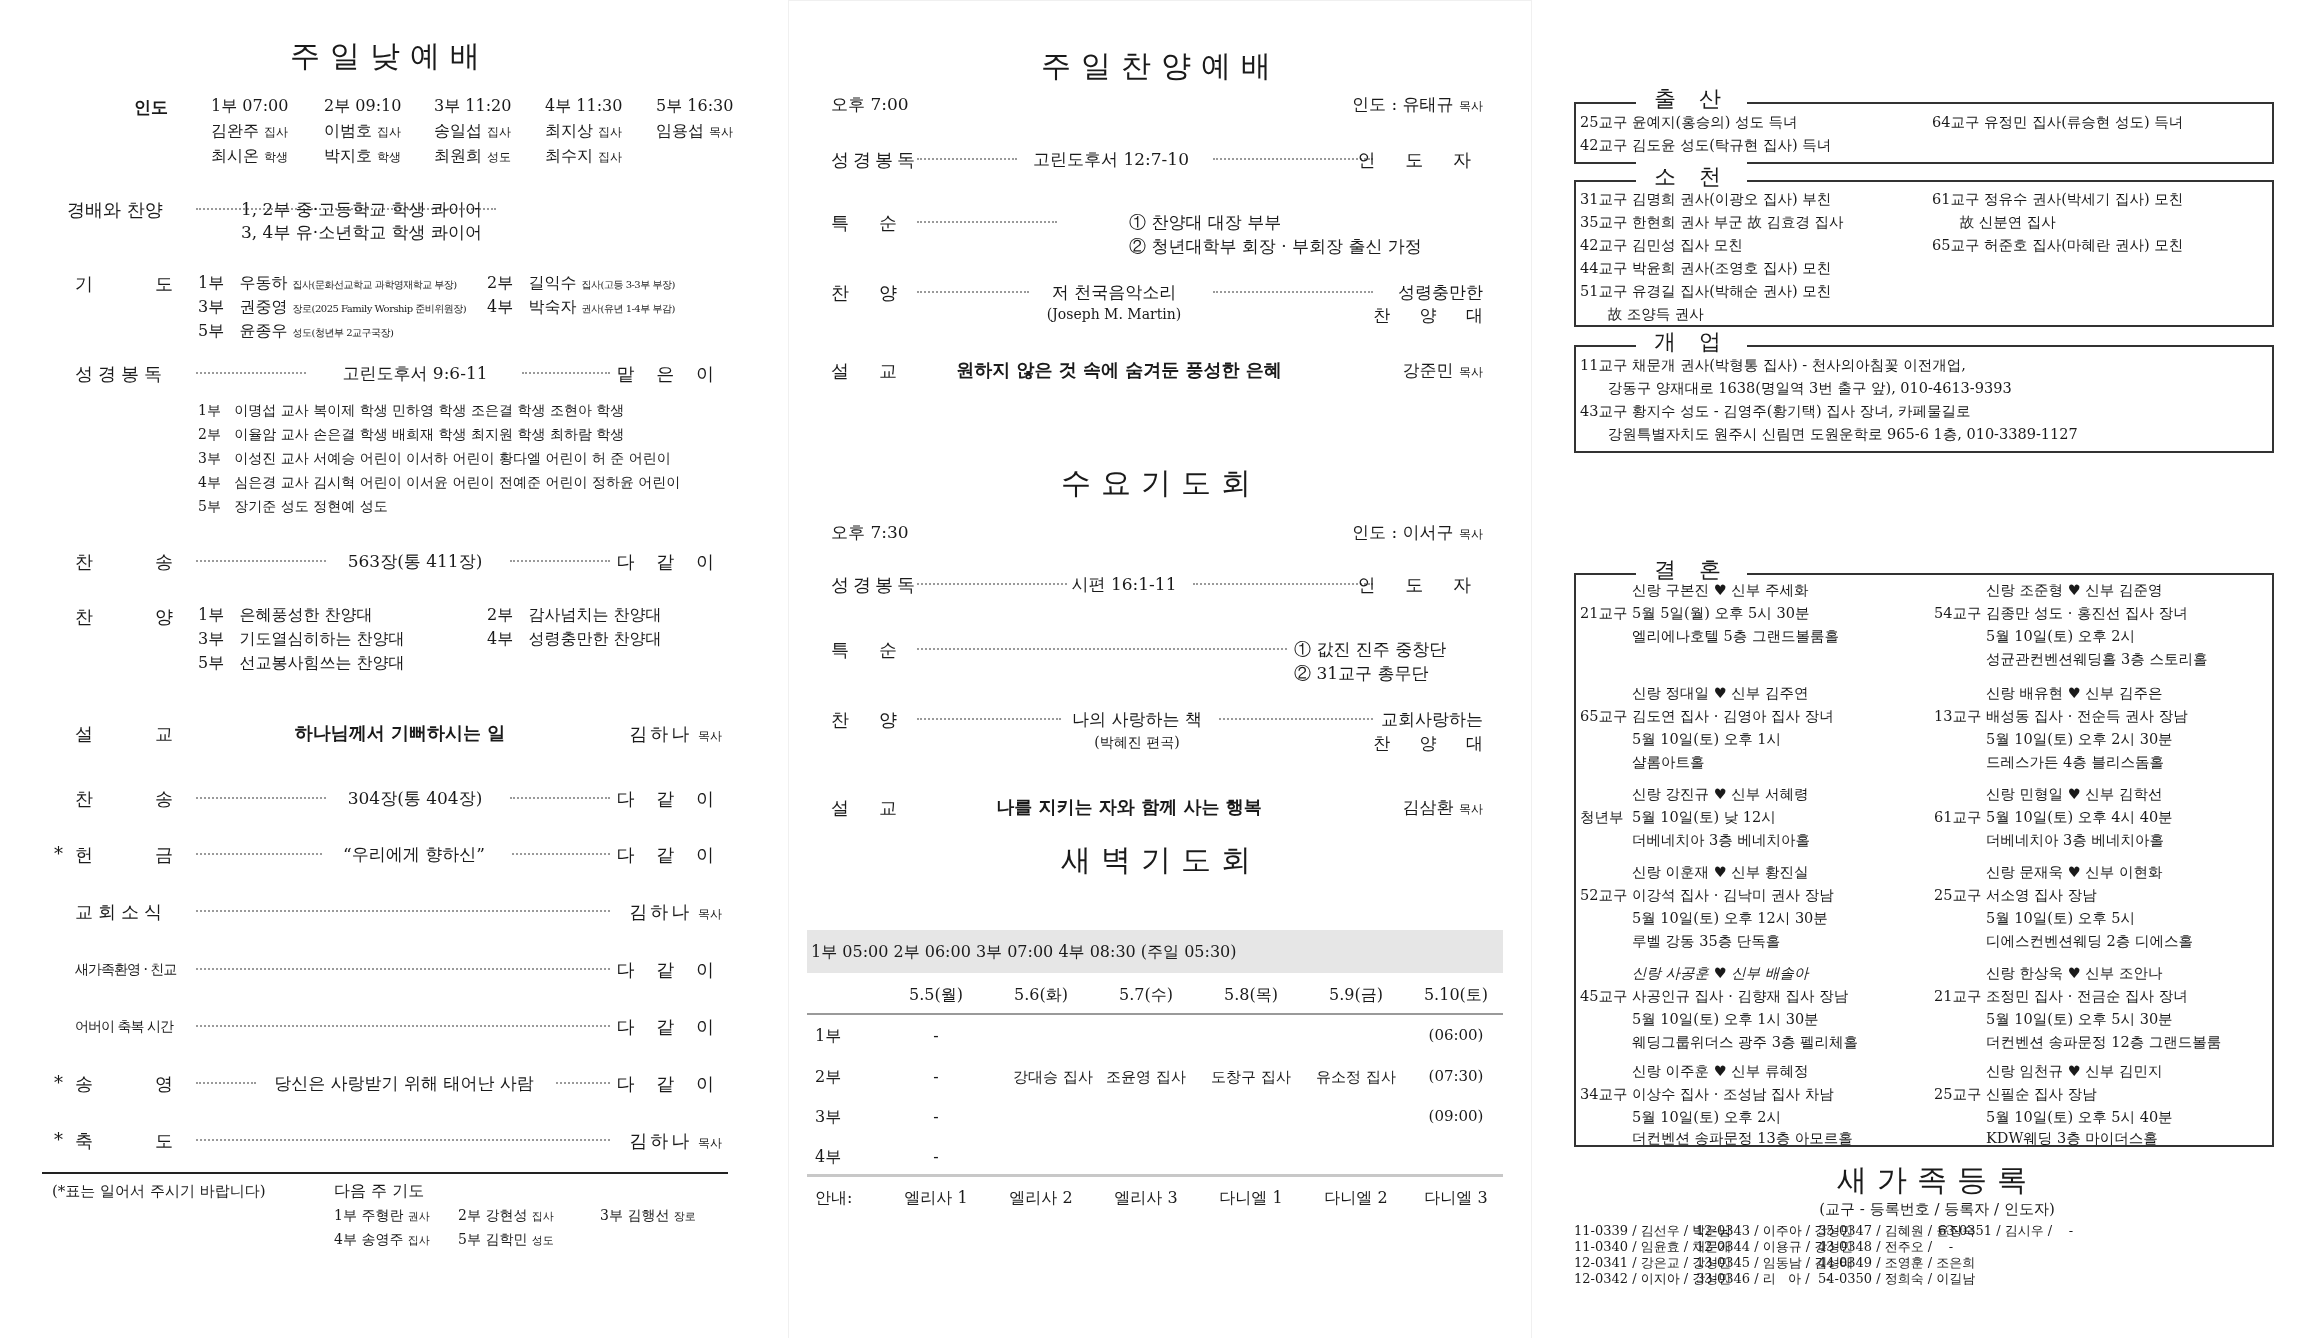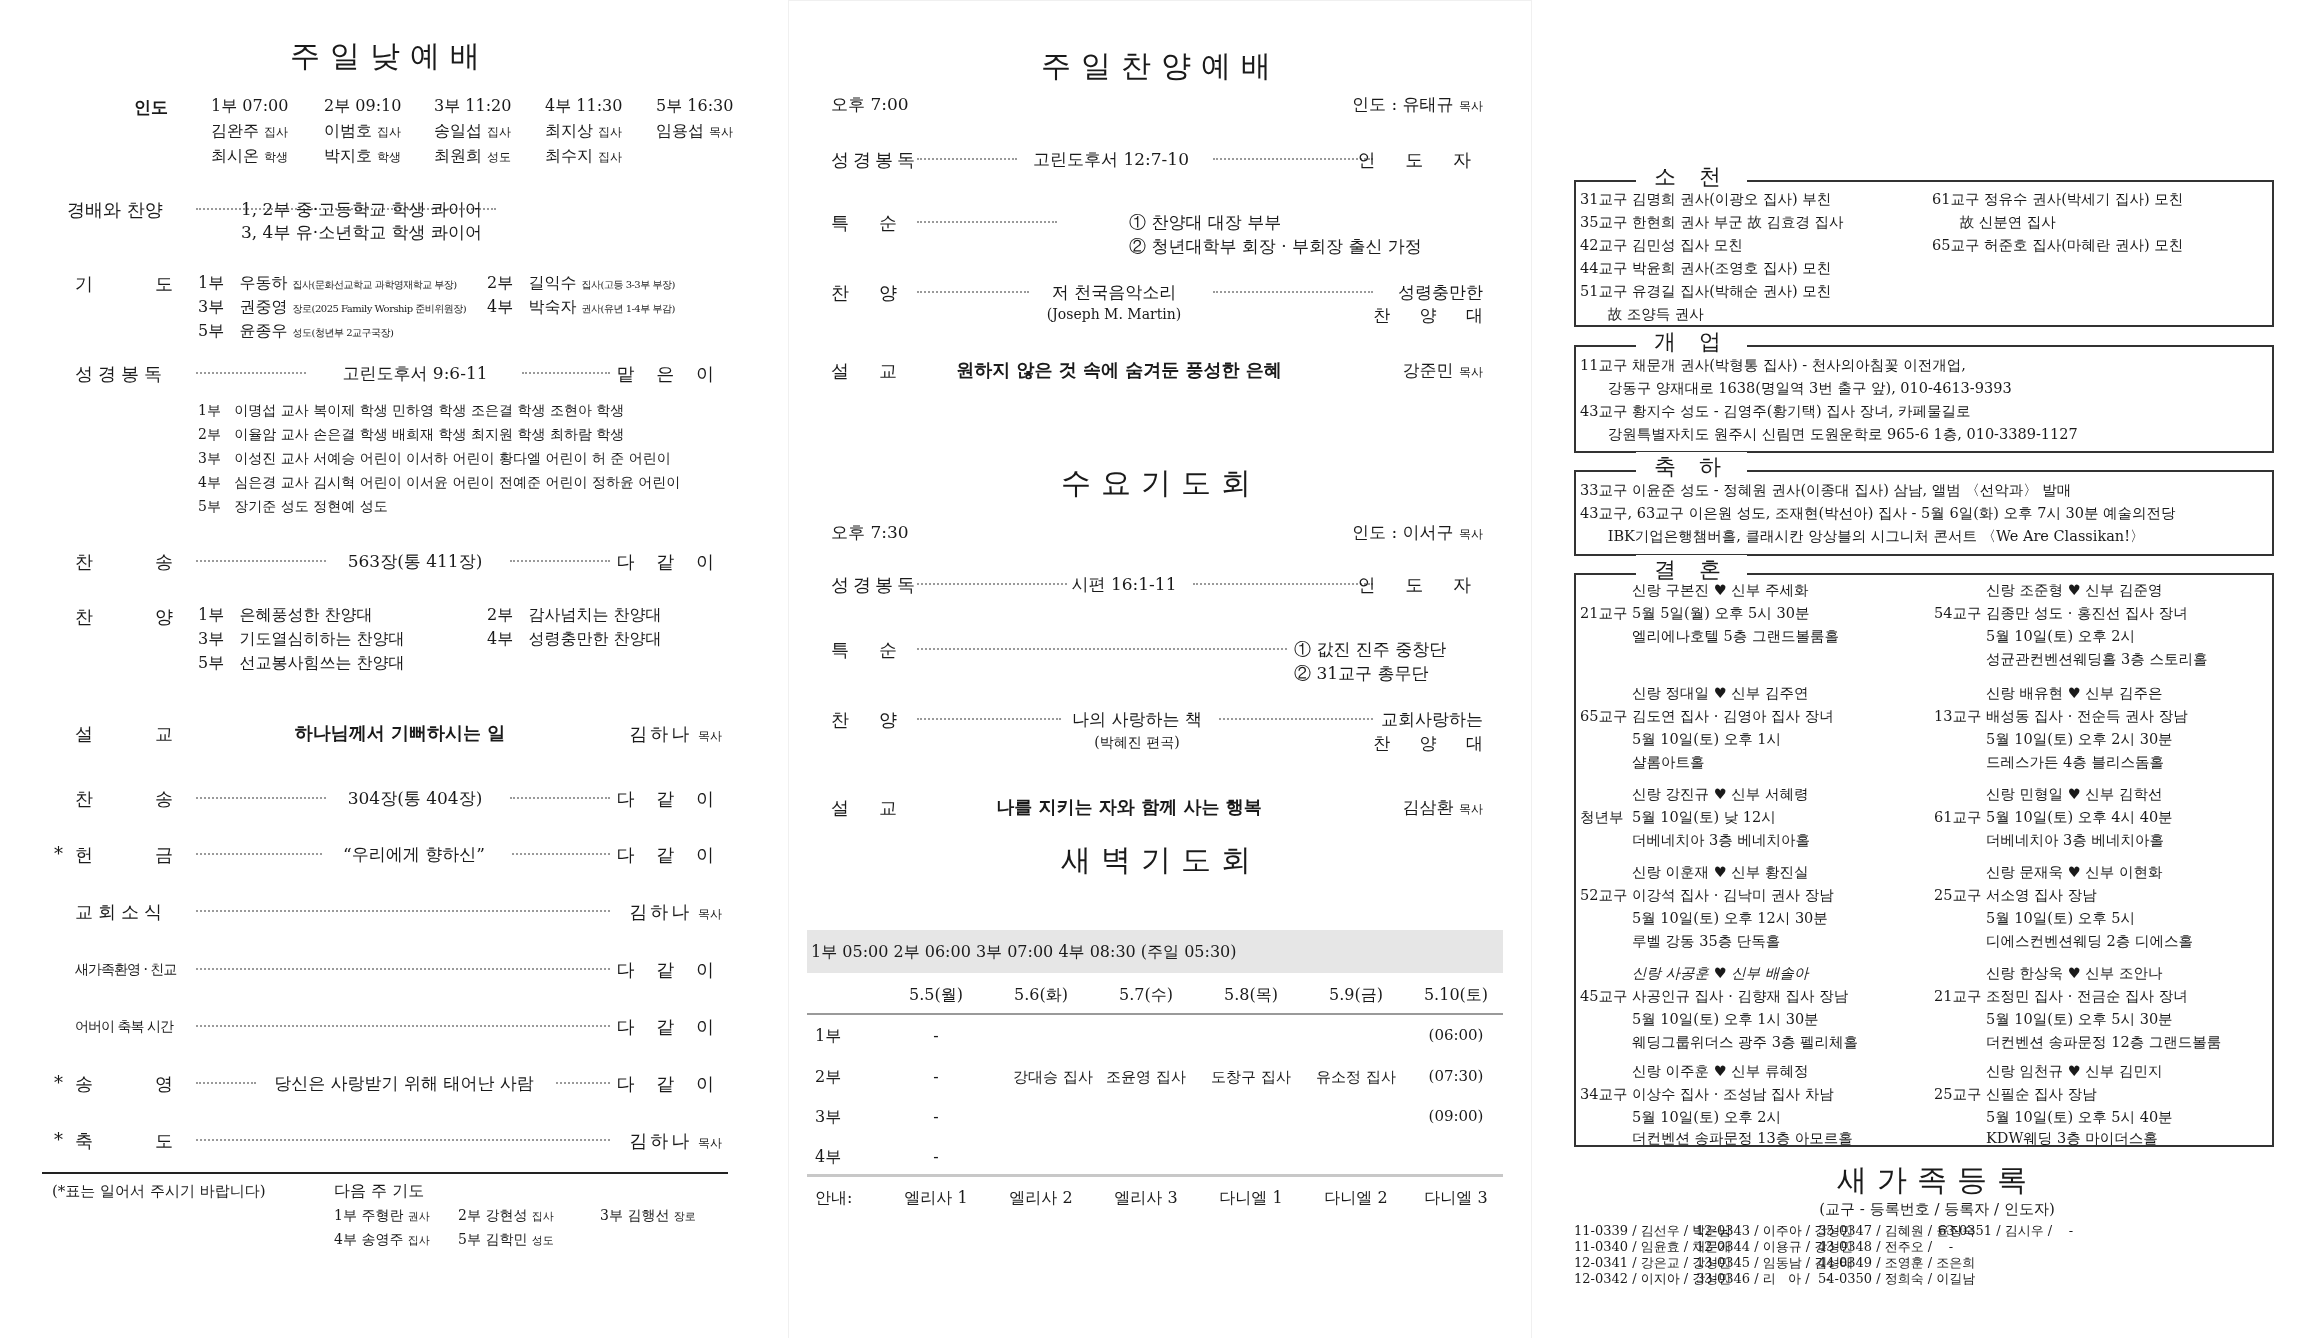--- a/index.html
+++ b/index.html
@@ -276,20 +276,26 @@
     <div class="abs f16 center" style="left:207px; width:90px; top:1187px;">엘리사 2</div>
     <div class="abs f16 center" style="left:312px; width:90px; top:1187px;">엘리사 3</div>
     <div class="abs f16 center" style="left:417px; width:90px; top:1187px;">다니엘 1</div>
     <div class="abs f16 center" style="left:522px; width:90px; top:1187px;">다니엘 2</div>
     <div class="abs f16 center" style="left:622px; width:90px; top:1187px;">다니엘 3</div>
   </div>
 </div>
 
 <div class="col" style="left:1560px; width:754px;">
 
+  <div class="sect-box" style="left:14px; top:102px; width:700px; height:62px;">
+    <div class="sect-head">출 산</div>
+    <div class="news-line" style="left:4px; top:9px;">25교구 윤예지(홍승의) 성도 득녀</div>
+    <div class="news-line" style="left:4px; top:32px;">42교구 김도윤 성도(탁규현 집사) 득녀</div>
+    <div class="news-line" style="left:356px; top:9px;">64교구 유정민 집사(류승현 성도) 득녀</div>
+  </div>
 
   <div class="sect-box" style="left:14px; top:180px; width:700px; height:147px;">
     <div class="sect-head">소 천</div>
     <div class="news-line" style="left:4px; top:8px;">31교구 김명희 권사(이광오 집사) 부친</div>
     <div class="news-line" style="left:4px; top:31px;">35교구 한현희 권사 부군 故 김효경 집사</div>
     <div class="news-line" style="left:4px; top:54px;">42교구 김민성 집사 모친</div>
     <div class="news-line" style="left:4px; top:77px;">44교구 박윤희 권사(조영호 집사) 모친</div>
     <div class="news-line" style="left:4px; top:100px;">51교구 유경길 집사(박해순 권사) 모친</div>
     <div class="news-line" style="left:4px; top:123px; white-space:pre;">      故 조양득 권사</div>
     <div class="news-line" style="left:356px; top:8px;">61교구 정유수 권사(박세기 집사) 모친</div>
@@ -298,26 +304,20 @@
   </div>
 
   <div class="sect-box" style="left:14px; top:345px; width:700px; height:108px;">
     <div class="sect-head">개 업</div>
     <div class="news-line" style="left:4px; top:9px;">11교구 채문개 권사(박형통 집사) - 천사의아침꽃 이전개업,</div>
     <div class="news-line" style="left:4px; top:32px; white-space:pre;">      강동구 양재대로 1638(명일역 3번 출구 앞), 010-4613-9393</div>
     <div class="news-line" style="left:4px; top:55px;">43교구 황지수 성도 - 김영주(황기택) 집사 장녀, 카페물길로</div>
     <div class="news-line" style="left:4px; top:78px; white-space:pre;">      강원특별자치도 원주시 신림면 도원운학로 965-6 1층, 010-3389-1127</div>
   </div>
 
-  <div class="sect-box" style="left:14px; top:470px; width:700px; height:86px;">
-    <div class="sect-head">축 하</div>
-    <div class="news-line" style="left:4px; top:9px;">33교구 이윤준 성도 - 정혜원 권사(이종대 집사) 삼남, 앨범 〈선악과〉 발매</div>
-    <div class="news-line" style="left:4px; top:32px;">43교구, 63교구 이은원 성도, 조재현(박선아) 집사 - 5월 6일(화) 오후 7시 30분 예술의전당</div>
-    <div class="news-line" style="left:4px; top:55px; white-space:pre;">      IBK기업은행챔버홀, 클래시칸 앙상블의 시그니처 콘서트 〈We Are Classikan!〉</div>
-  </div>
 
   <div class="sect-box" style="left:14px; top:573px; width:700px; height:574px;">
     <div class="sect-head">결 혼</div>
 
     <div class="news-line" style="left:56px; top:6px;">신랑 구본진 ♥ 신부 주세화</div>
     <div class="news-line" style="left:4px; top:29px;">21교구</div>
     <div class="news-line" style="left:56px; top:29px;">5월 5일(월) 오후 5시 30분</div>
     <div class="news-line" style="left:56px; top:52px;">엘리에나호텔 5층 그랜드볼룸홀</div>
 
     <div class="news-line" style="left:410px; top:6px;">신랑 조준형 ♥ 신부 김준영</div>

